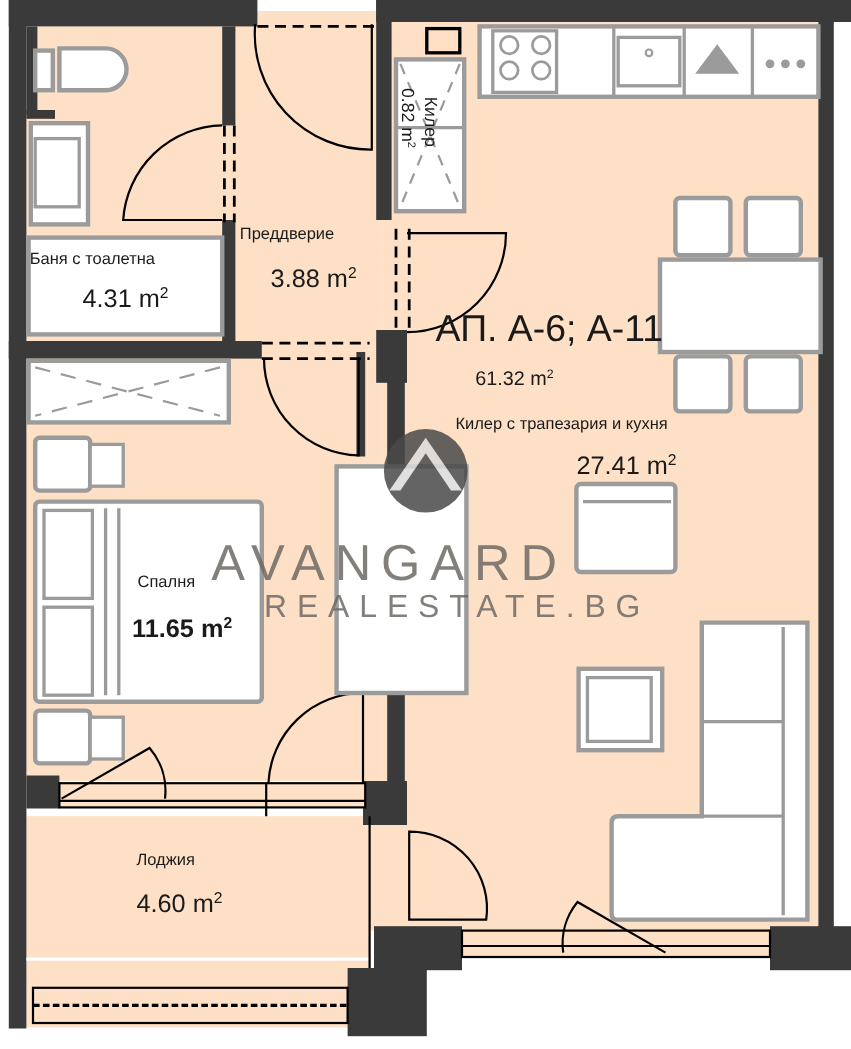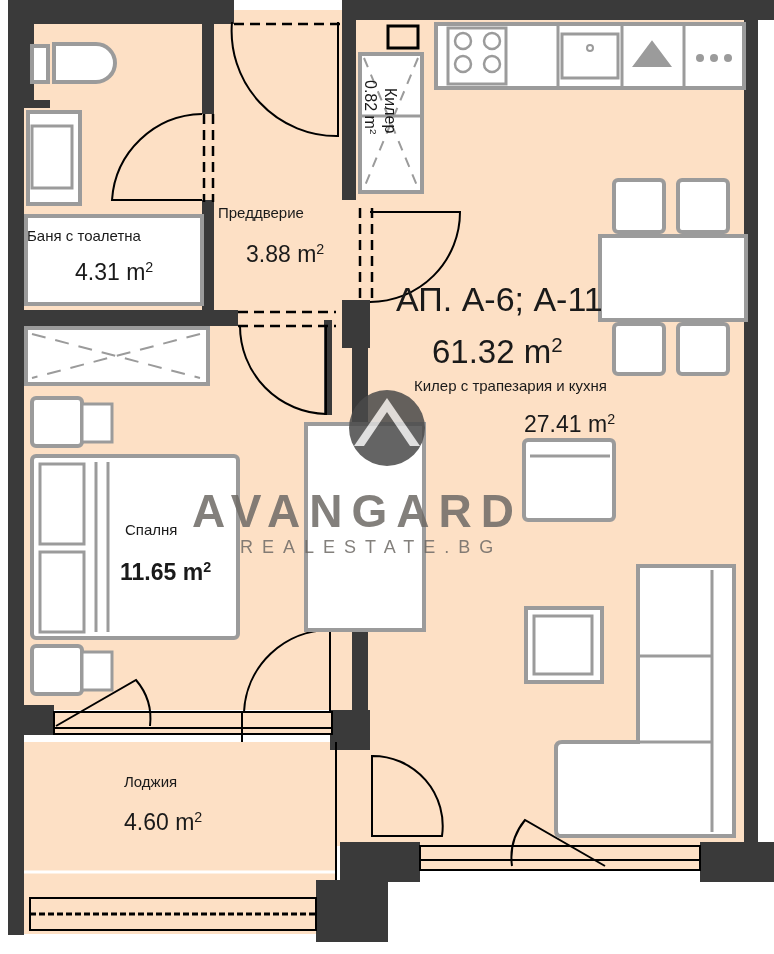--- a/index.html
+++ b/index.html
@@ -3,24 +3,24 @@
 <meta charset="utf-8">
 <style>
   html,body{margin:0;padding:0;background:#ffffff;}
   body{width:774px;height:954px;position:relative;overflow:hidden;font-family:"Liberation Sans",sans-serif;}
   #plan{position:absolute;left:0;top:0;width:774px;height:954px;}
   .lbl{position:absolute;color:#1a1a1a;font-family:"Liberation Sans",sans-serif;white-space:nowrap;line-height:1;}
   .lbl sup{font-size:0.62em;vertical-align:0.55em;}
   .room-name{font-size:15px;}
   .room-area{font-size:23px;}
   .apt-id{font-size:34px;}
-  .apt-area{font-size:33px;}
+  .apt-area{font-size:18px;}
   .wm{position:absolute;color:#6e6a66;white-space:nowrap;line-height:1;opacity:0.85;}
-  .wm-main{font-size:46px;letter-spacing:9px;font-weight:bold;}
-  .wm-sub{font-size:18px;letter-spacing:9px;}
+  .wm-main{font-size:46px;letter-spacing:9px;font-weight:normal;}
+  .wm-sub{font-size:29px;letter-spacing:9px;}
 </style>
 </head>
 <body>
 
 <svg id="plan" viewBox="0 0 774 954" xmlns="http://www.w3.org/2000/svg">
 
   <g fill="#fde0c5">
     <rect x="24" y="24" width="184" height="286"></rect>
     <rect x="208" y="10" width="140" height="308"></rect>
     <rect x="348" y="20" width="398" height="830"></rect>

